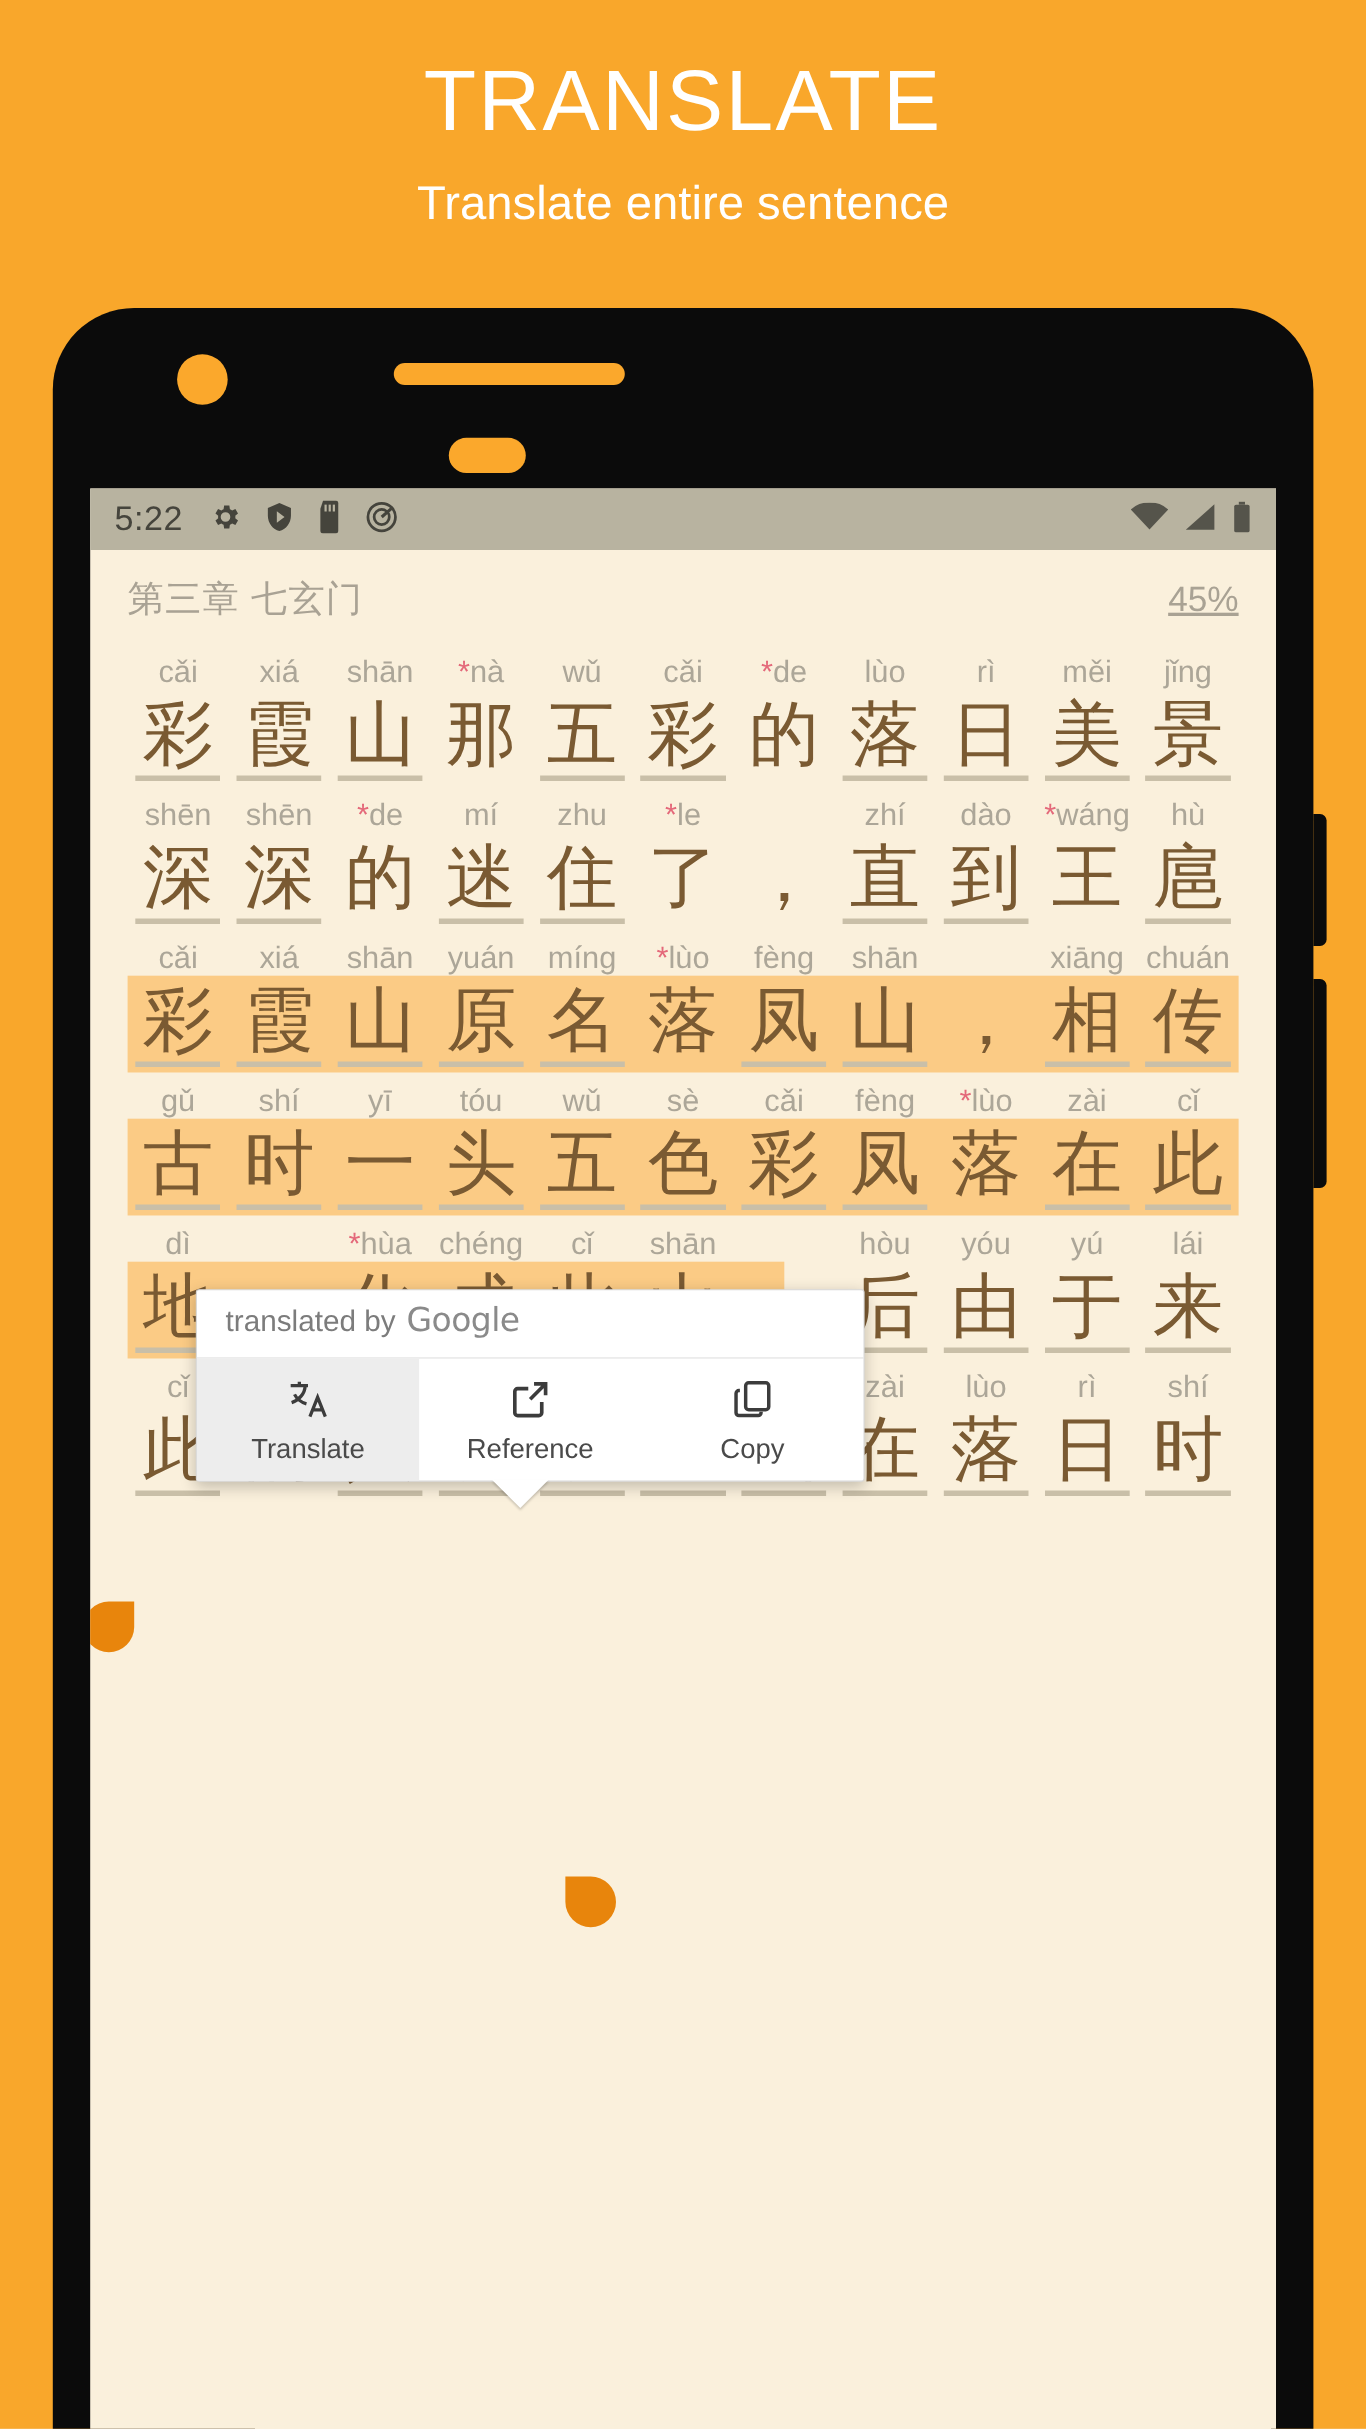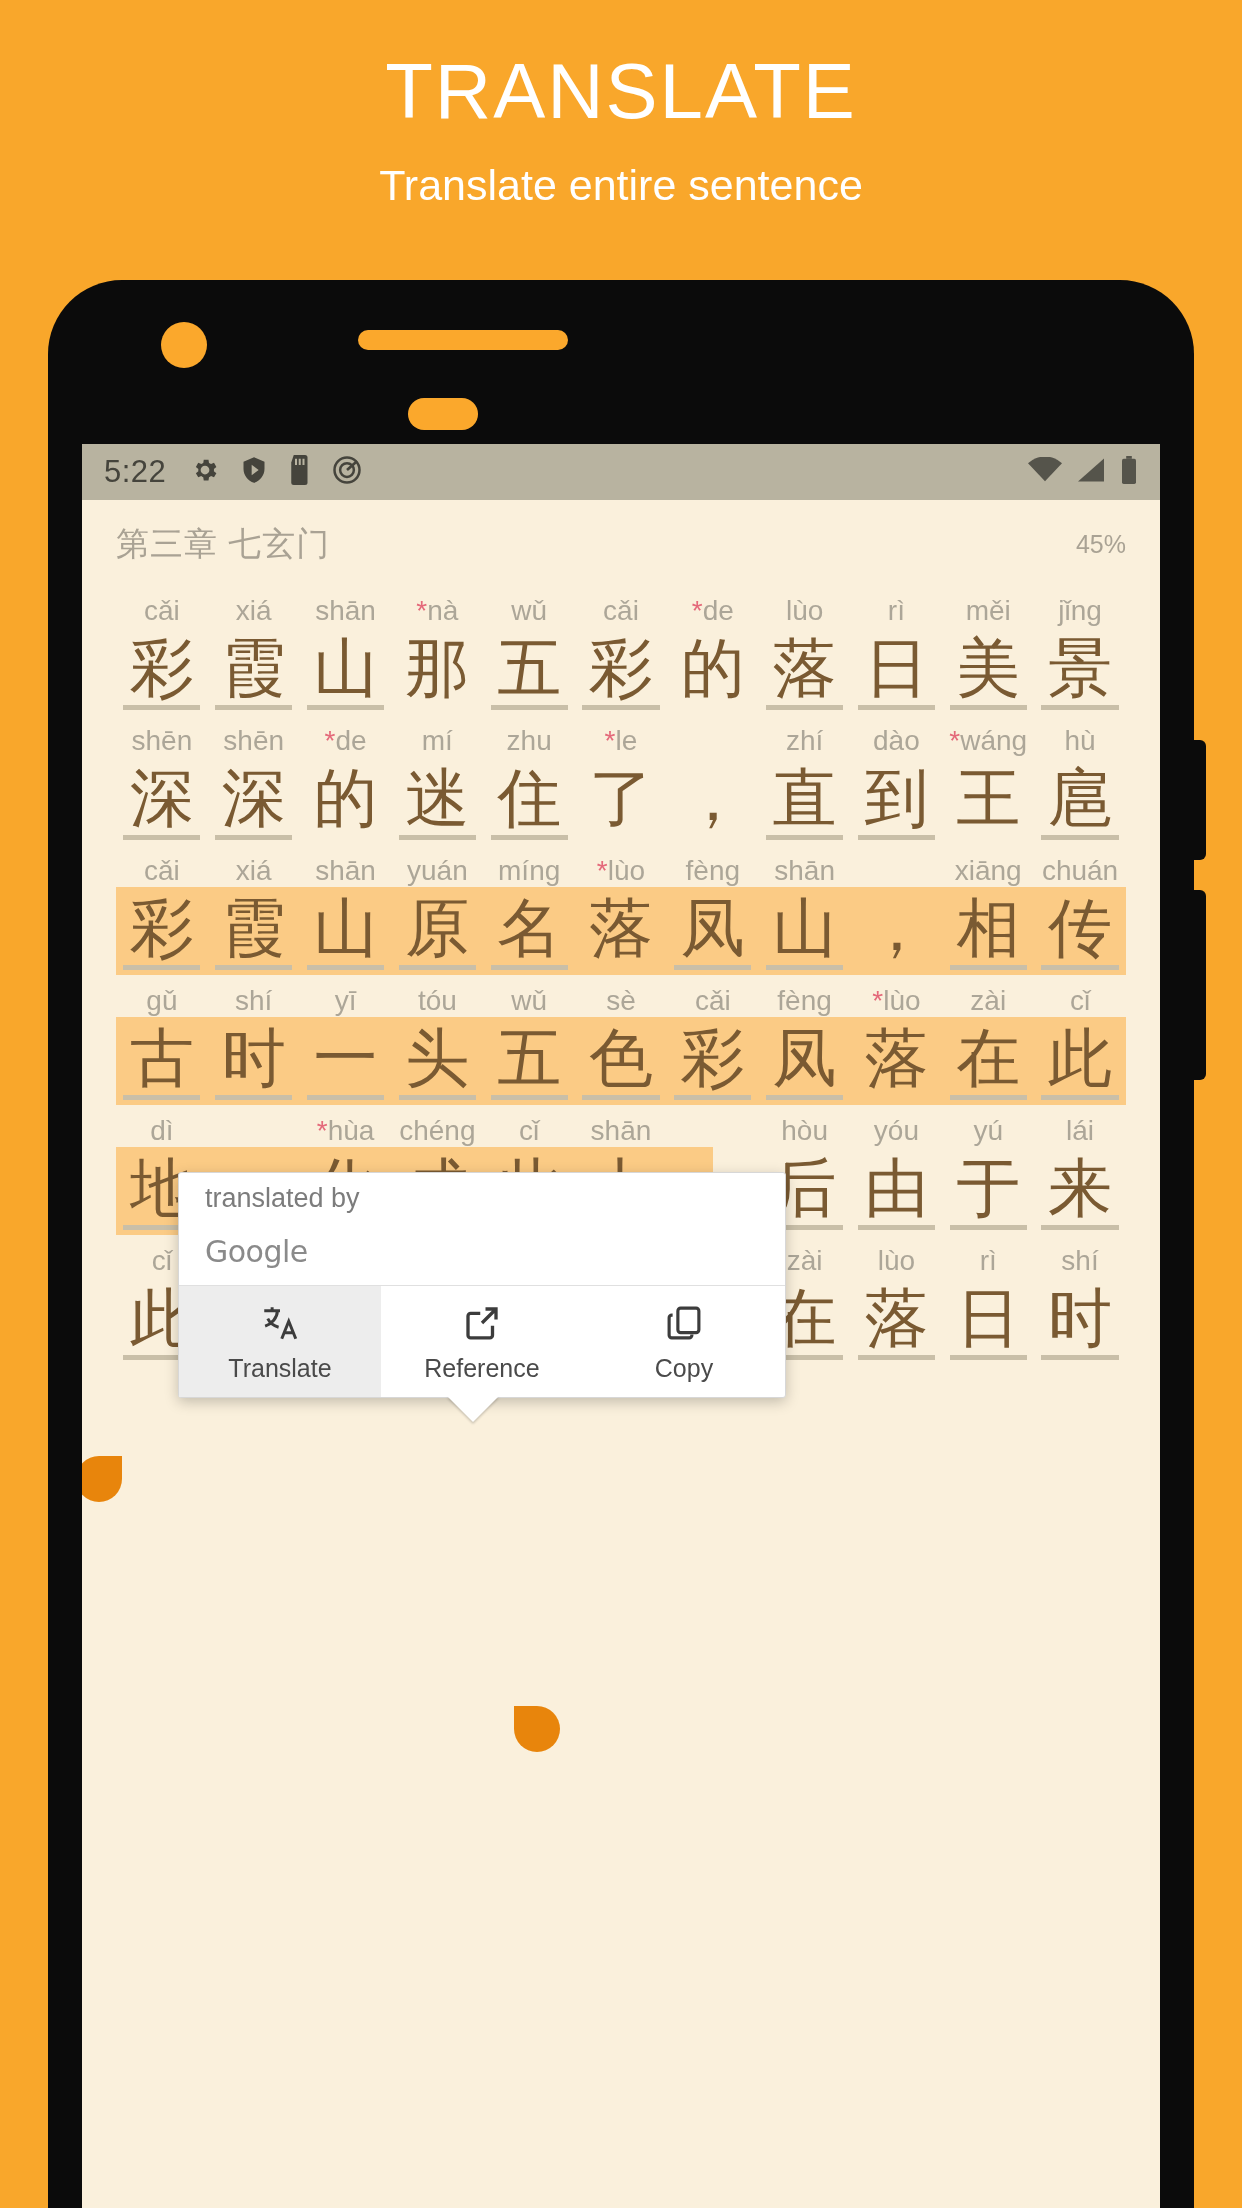--- a/index.html
+++ b/index.html
@@ -82,21 +82,21 @@
   .sb-spacer { flex: 1; }
   .sb-icons-right { display: flex; align-items: center; gap: 14px; }
   .sb-ico { display: block; }
 
   
   .chapter-bar {
     display: flex; align-items: center; justify-content: space-between;
     padding: 22px 34px 8px 34px;
   }
   .chapter-title { font-size: 33px; color: #A9A294; letter-spacing: 1px; }
-  .chapter-pct { font-size: 25px; color: #A9A294; }
+  .chapter-pct { font-size: 32px; color: #A9A294; text-decoration: underline; }
 
   
   .reader { position: relative; padding: 10px 30px 0 30px; }
   .line { margin-bottom: 4px; }
 
   .pinyin-row {
     display: flex; align-items: flex-end;
     height: 40px;
     padding: 0 4px;
     justify-content: space-between;
@@ -160,24 +160,24 @@
     z-index: 30;
   }
   .popup-body { padding: 28px 26px 6px 26px; }
   .popup-text {
     font-size: 37px;
     line-height: 1.30;
     color: #1f1f1f;
     font-family: "Liberation Sans", sans-serif;
   }
   .popup-attr {
-    display: flex; align-items: baseline; justify-content: center;
-    gap: 20px;
+    display: flex; align-items: baseline; justify-content: flex-start;
+    gap: 10px;
     padding: 10px 26px 16px 26px;
-    font-size: 27px; color: #7c7c7c; flex-direction: column;
+    font-size: 27px; color: #7c7c7c;
   }
   .google-logo {
     font-size: 30px; color: #8a8a8a; letter-spacing: -0.5px;
     font-family: "DejaVu Sans", "Liberation Sans", sans-serif;
   }
   .popup-actions {
     display: flex; border-top: 1px solid #e0e0e0;
   }
   .action {
     flex: 1 1 0;

